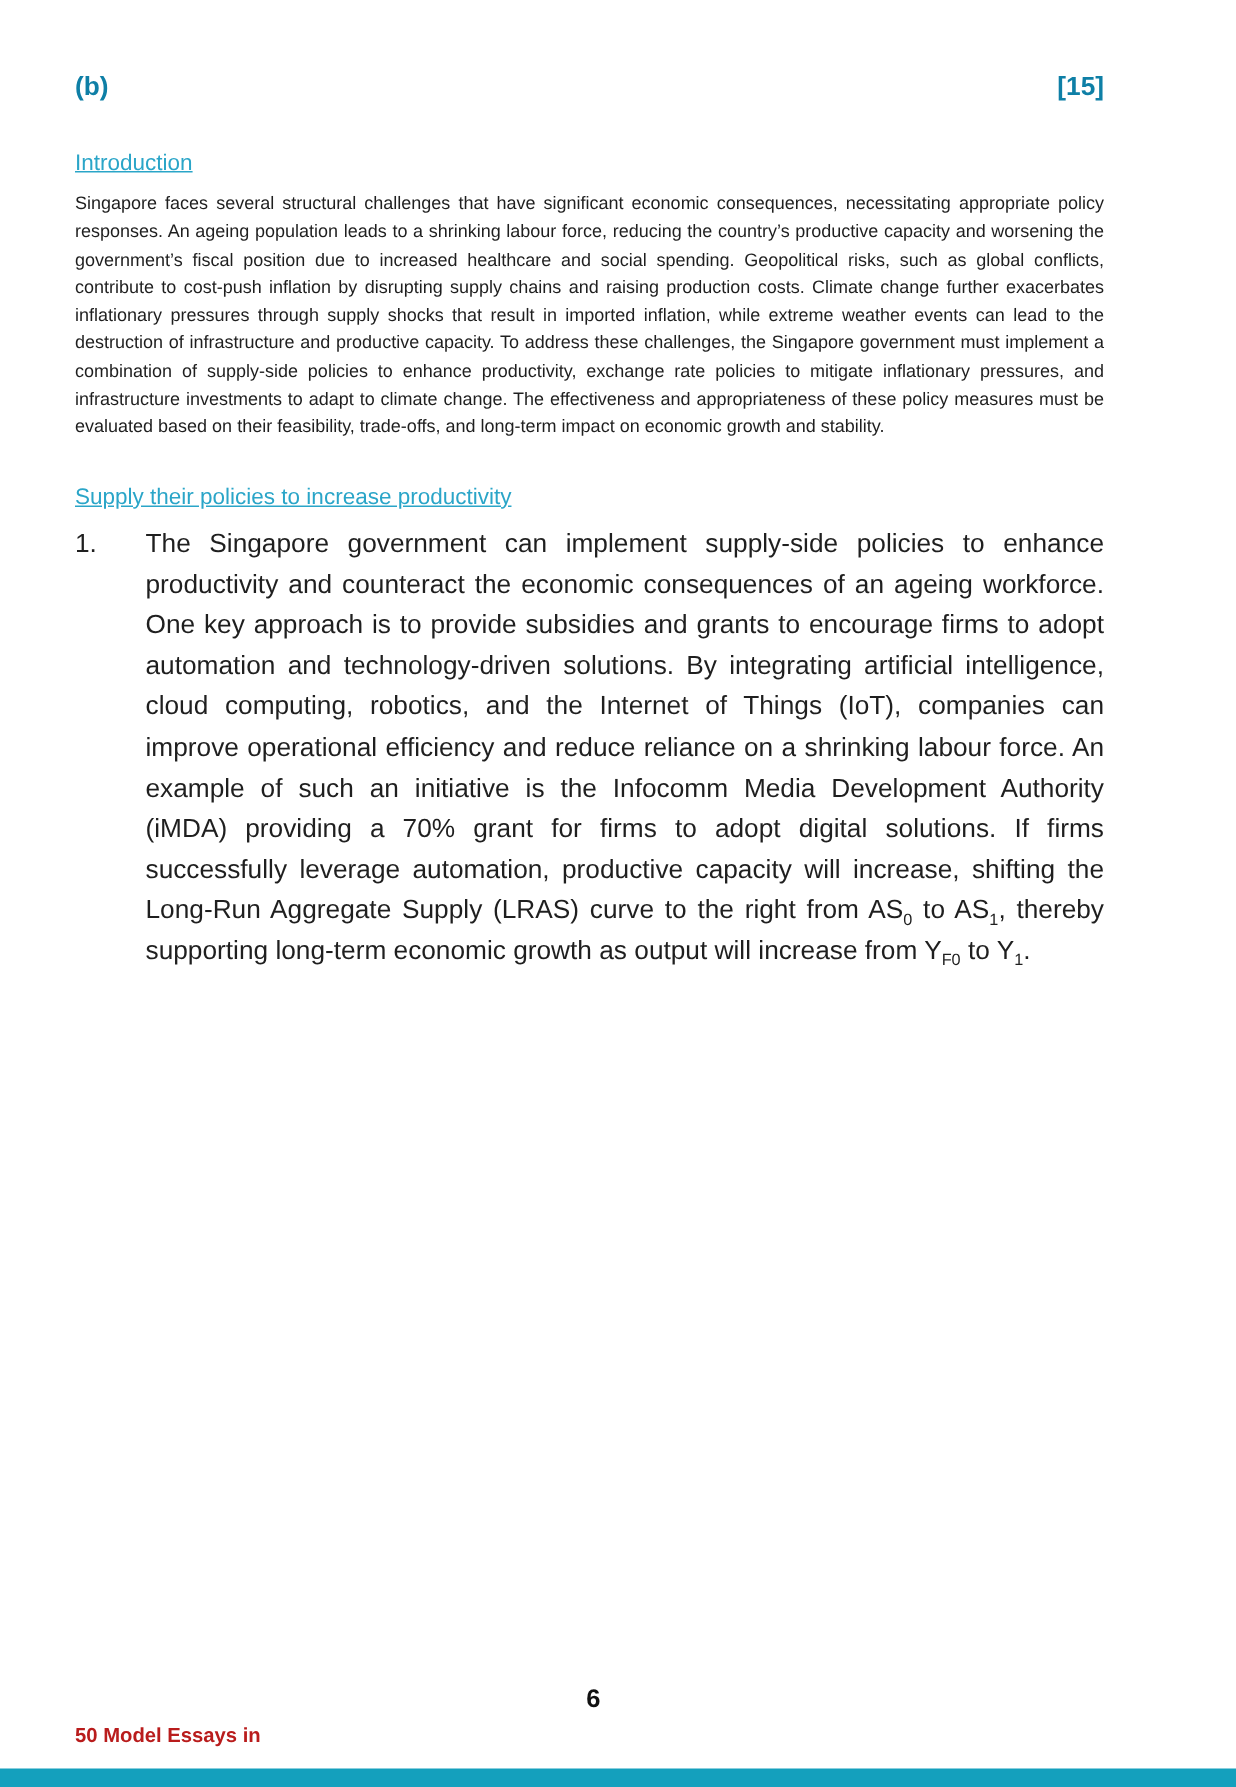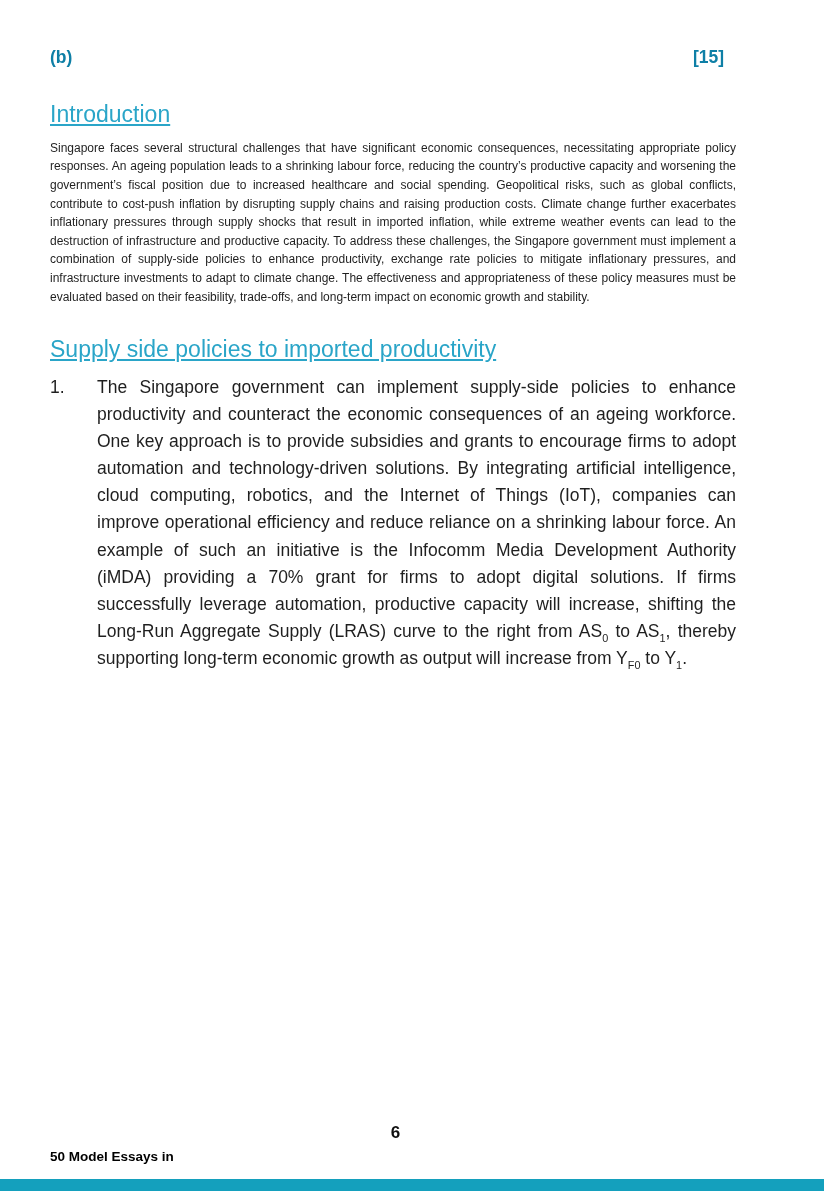--- a/index.html
+++ b/index.html
@@ -25,24 +25,24 @@
     font-weight: bold;
     font-size: 17.5px;
     line-height: 1.55;
   }
   .q-label { flex: 0 0 47px; }
   .q-body {
     flex: 1;
     position: relative;
     text-align: justify;
   }
-  .q-marks { position: absolute; right: 12px; bottom: 0; }
+  .q-marks { position: absolute; right: 0; bottom: 0; }
   .section-heading {
     color: #2aa5c8;
-    font-size: 23px;
+    font-size: 15px;
     line-height: 1.55;
     text-decoration: underline;
     margin-top: 26px;
   }
   .para {
     font-size: 12px;
     line-height: 1.55;
     text-align: justify;
     margin-top: 6px;
   }
@@ -54,21 +54,21 @@
   }
   .li-num { flex: 0 0 47px; }
   .li-text { flex: 1; text-align: justify; }
   sub { font-size: 62%; line-height: 0; }
   .footer {
     position: absolute;
     left: 50px;
     bottom: 24px;
     font-size: 13.5px;
     line-height: 1.4;
-    color: #000000;
+    color: #b91c1c;
   }
   .footer .bold { font-weight: bold; }
   .page-number {
     position: absolute;
     bottom: 48px;
     left: 0;
     width: 96%;
     text-align: center;
     font-weight: bold;
     font-size: 17px;
@@ -92,21 +92,21 @@
     <div class="question">
       <span class="q-label">(b)</span>
       <div class="q-body">
         <span class="q-marks">[15]</span>
       </div>
     </div>
 
     <div class="section-heading">Introduction</div>
     <div class="para">Singapore faces several structural challenges that have significant economic consequences, necessitating appropriate policy responses. An ageing population leads to a shrinking labour force, reducing the country’s productive capacity and worsening the government’s fiscal position due to increased healthcare and social spending. Geopolitical risks, such as global conflicts, contribute to cost-push inflation by disrupting supply chains and raising production costs. Climate change further exacerbates inflationary pressures through supply shocks that result in imported inflation, while extreme weather events can lead to the destruction of infrastructure and productive capacity. To address these challenges, the Singapore government must implement a combination of supply-side policies to enhance productivity, exchange rate policies to mitigate inflationary pressures, and infrastructure investments to adapt to climate change. The effectiveness and appropriateness of these policy measures must be evaluated based on their feasibility, trade-offs, and long-term impact on economic growth and stability.</div>
 
-    <div class="section-heading">Supply side policies to imported productivity</div>
+    <div class="section-heading">Supply their policies to increase productivity</div>
     <div class="list-item">
       <span class="li-num">1.</span>
       <div class="li-text">The Singapore government can implement supply-side policies to enhance productivity and counteract the economic consequences of an ageing workforce. One key approach is to provide subsidies and grants to encourage firms to adopt automation and technology-driven solutions. By integrating artificial intelligence, cloud computing, robotics, and the Internet of Things (IoT), companies can improve operational efficiency and reduce reliance on a shrinking labour force. An example of such an initiative is the Infocomm Media Development Authority (iMDA) providing a 70% grant for firms to adopt digital solutions. If firms successfully leverage automation, productive capacity will increase, shifting the Long-Run Aggregate Supply (LRAS) curve to the right from AS<sub>0</sub> to AS<sub>1</sub>, thereby supporting long-term economic growth as output will increase from Y<sub>F0</sub> to Y<sub>1</sub>.</div>
     </div>
 
   </div>
 
   <div class="footer">
     <div class="bold">50 Model Essays in</div>
   </div>

